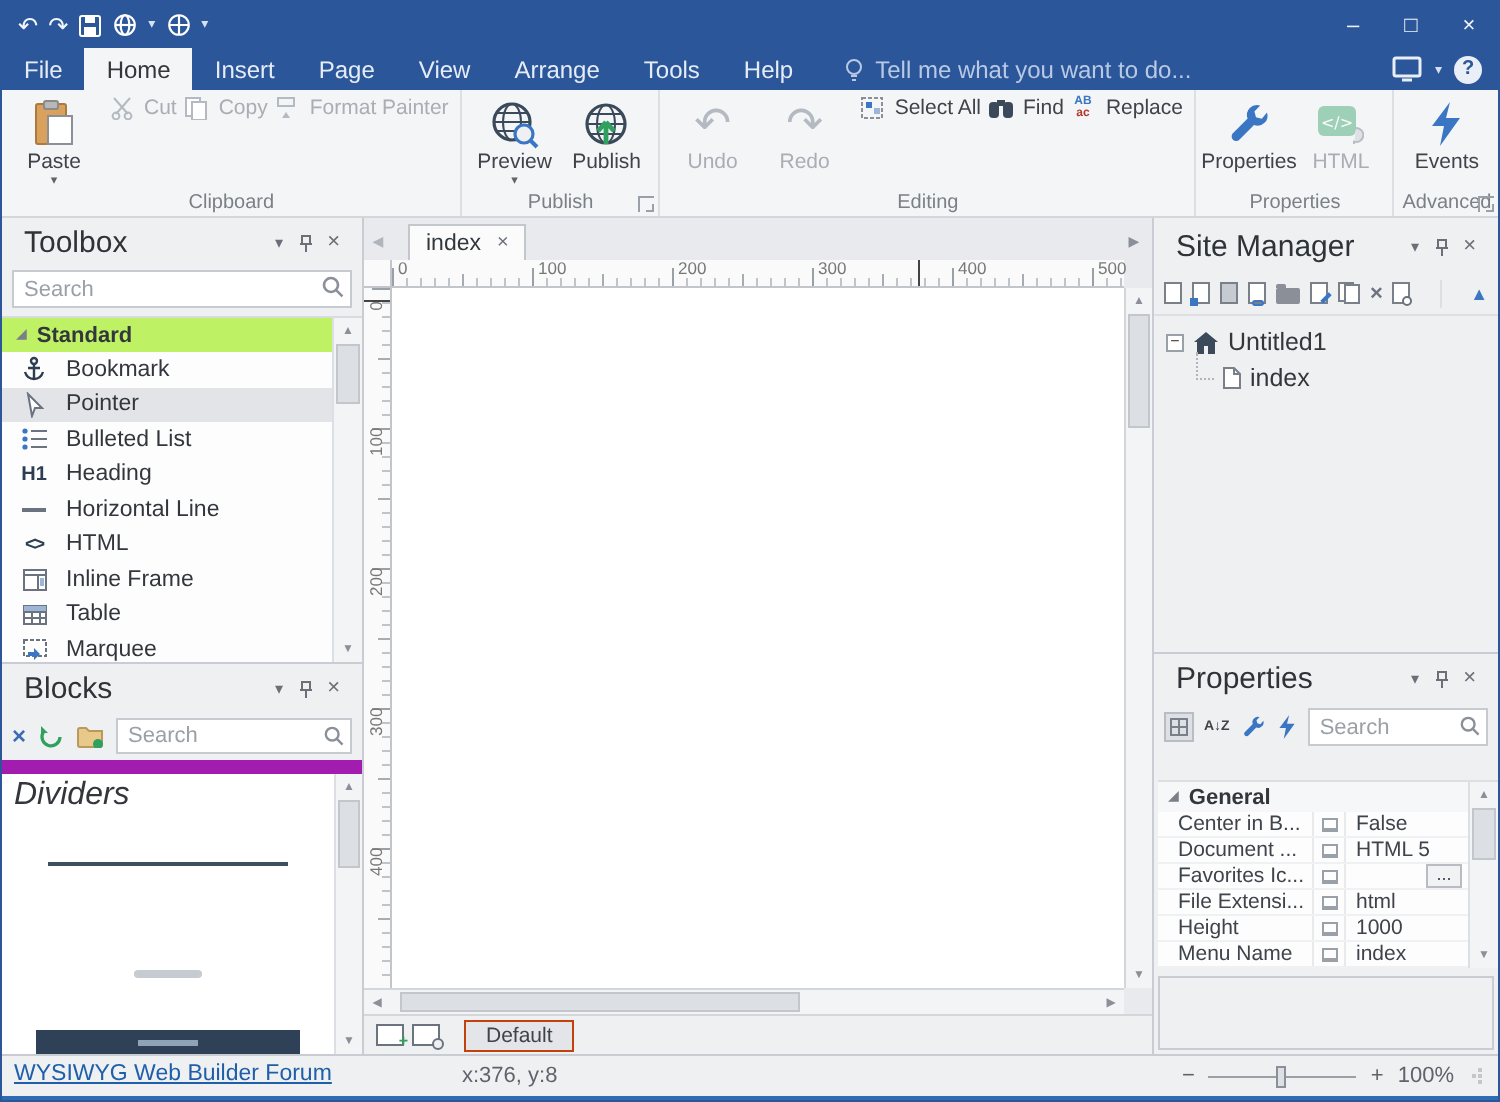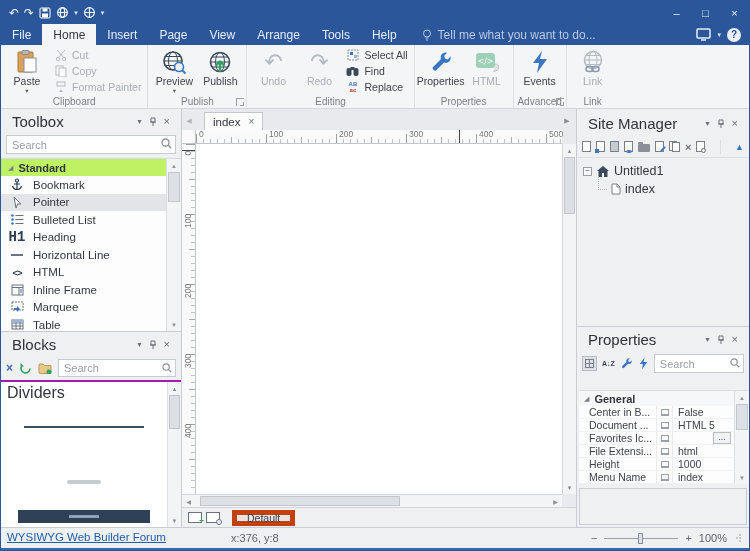--- a/index.html
+++ b/index.html
@@ -28,21 +28,21 @@
   .ribbon{position:absolute;top:44px;left:0;right:0;height:64px;background:#f4f5f7;border-bottom:1px solid #d3d7dc;display:flex;align-items:stretch;}
   .rgroup{position:relative;border-right:1px solid #dcdfe3;padding:2px 3px 13px 3px;display:flex;}
   .rg-label{position:absolute;bottom:0;left:0;right:0;text-align:center;font-size:10px;color:#7b8087;line-height:13px;}
   .launcher{position:absolute;right:2px;bottom:2px;width:8px;height:8px;border-left:1px solid #9aa0a8;border-top:1px solid #9aa0a8;}
   .launcher i{position:absolute;right:0;bottom:0;width:4px;height:4px;border-right:1px solid #9aa0a8;border-bottom:1px solid #9aa0a8;}
   .rbig{display:flex;flex-direction:column;align-items:center;width:46px;padding-top:1px;}
   .rbig .ric{height:28px;display:flex;align-items:center;justify-content:center;}
   .rbig .rlbl{font-size:10.5px;line-height:11px;color:#3f434a;white-space:nowrap;}
   .rbig.disabled .rlbl{color:#a9aeb5;}
   .rcaret{font-size:6.5px;line-height:7px;color:#5f646b;}
-  .rcol{display:flex;flex-direction:column;justify-content:center;gap:2px;padding:0 3px;text-align:center;}
+  .rcol{display:flex;justify-content:center;gap:2px;padding:0 3px;text-align:center;}
   .rsmall{display:flex;align-items:center;gap:4px;font-size:10.5px;height:14px;white-space:nowrap;color:#3f434a;}
   .rsmall.disabled{color:#a9aeb5;}
   .rsmall .sic{width:15px;height:13px;display:flex;align-items:center;justify-content:center;flex:none;}
   .gundo{font-size:22px;line-height:22px;color:#b4bac1;}
   .replace-ic{display:flex;flex-direction:column;font-size:6px;line-height:6px;font-weight:bold;color:#3a76c4;}
   .replace-ic b{color:#b03a2e;font-weight:bold;}
 
   
   .leftcol{position:absolute;top:108px;left:0;width:181px;bottom:23px;border-right:1px solid #c9cdd3;background:#eef0f2;}
   .center{position:absolute;top:108px;left:181px;width:394px;bottom:23px;background:#e8eaed;}
@@ -60,37 +60,37 @@
   .mag{position:absolute;right:4px;top:3px;}
 
   
   .tbxlist{position:absolute;top:49px;left:0;right:0;bottom:0;background:#fdfdfe;border-top:1px solid #d8dbe0;overflow:hidden;}
   .tbxinner{position:absolute;top:0;left:0;right:15px;bottom:0;}
   .grouprow{height:17px;display:flex;align-items:center;gap:5px;padding-left:7px;font-size:11px;font-weight:bold;color:#33373c;background:#bef264;}
   .exp{font-size:7px;color:#7b8087;line-height:7px;}
   .tbxitem{height:17.5px;display:flex;align-items:center;font-size:11.5px;color:#33373c;}
   .tbxitem.sel{background:#e2e4e7;}
   .tbxitem .tic{width:32px;display:flex;align-items:center;justify-content:center;flex:none;color:#2c3e50;}
-  .h1ic{font-size:14px;font-weight:bold;color:#2c3e50;font-family:Liberation Mono, monospace;}
+  .h1ic{font-size:10px;font-weight:bold;color:#2c3e50;}
   .htmlic{font-size:9.5px;font-weight:bold;color:#3a76c4;letter-spacing:-1px;}
   .dashic{width:12px;height:2px;background:#6b7280;}
   
   .vsb{position:absolute;top:0;right:0;width:15px;bottom:0;background:#f3f4f6;border-left:1px solid #dcdfe3;}
   .vsb .ar{position:absolute;left:0;right:0;height:13px;display:flex;align-items:center;justify-content:center;font-size:6px;color:#8a8f98;}
   .vsb .ar.up{top:0;}
   .vsb .ar.dn{bottom:0;}
   .vsb .th{position:absolute;left:1px;right:1px;background:#dcdfe3;border:1px solid #c3c7cc;}
 
   
   .blockbar{display:flex;align-items:center;gap:6px;padding:0 5px;height:22px;}
   .blockbar .bx{font-weight:bold;color:#3a6cb5;font-size:12px;}
   .blocksearch{position:relative;flex:1;}
   .blocksearch input{width:100%;height:18px;border:1px solid #c6cad1;background:#fff;font-size:11px;padding:0 16px 0 5px;color:#3f434a;font-family:inherit;outline:none;}
   .blocksearch input::placeholder{color:#9aa0a8;}
-  .blkcontent{position:absolute;top:48px;left:0;right:0;bottom:0;background:#fff;border-top:2px solid #a21caf;overflow:hidden;}
+  .blkcontent{position:absolute;top:48px;left:0;right:0;bottom:0;background:#fff;border-top:7px solid #a21caf;overflow:hidden;font-style:italic;}
   .blkinner{position:absolute;top:0;left:0;right:14px;bottom:0;}
   .divheading{font-size:16px;color:#33373c;padding:2px 0 2px 6px;}
   .divitem1{margin:22px auto 0 auto;width:72%;height:2px;background:#3d4f63;}
   .divitem2{margin:52px auto 0 auto;width:34px;height:4px;border-radius:2px;background:#c6cad1;}
   .divitem3{margin:26px auto 0 auto;width:80%;height:13px;background:#2e4156;display:flex;align-items:center;justify-content:center;}
   .divitem3 i{display:block;width:30px;height:3px;background:#8fa3b8;}
 
   
   .tabbar{position:absolute;top:2px;left:0;right:0;height:19px;display:flex;align-items:flex-end;}
   .tabnav{width:14px;display:flex;align-items:center;justify-content:center;font-size:7px;color:#b0b5bc;height:19px;}
@@ -120,21 +120,21 @@
   .cvscroll .ar.up{top:0;}.cvscroll .ar.dn{bottom:0;}
   .cvscroll .th{position:absolute;left:1px;right:1px;top:13px;height:57px;background:#dcdfe3;border:1px solid #c3c7cc;}
   .chscroll{position:absolute;left:0;right:14px;bottom:20px;height:13px;background:#f3f4f6;border-top:1px solid #d3d7dc;}
   .chscroll .ar{position:absolute;top:0;bottom:0;width:13px;display:flex;align-items:center;justify-content:center;font-size:6px;color:#8a8f98;}
   .chscroll .ar.lf{left:0;}.chscroll .ar.rt{right:0;}
   .chscroll .th{position:absolute;top:1px;bottom:1px;left:18px;width:200px;background:#dcdfe3;border:1px solid #c3c7cc;}
   .bpbar{position:absolute;left:0;right:0;bottom:0;height:20px;background:#eef0f2;border-top:1px solid #d3d7dc;display:flex;align-items:center;gap:4px;padding-left:6px;}
   .mon{position:relative;width:14px;height:11px;border:1px solid #6b7280;background:#fff;flex:none;}
   .mon .plus{position:absolute;right:-3px;bottom:-3px;font-size:8px;line-height:8px;font-weight:bold;color:#2fa05e;}
   .mon .gear{position:absolute;right:-3px;bottom:-3px;width:6px;height:6px;border:1.5px solid #6b7280;border-radius:50%;background:#eef0f2;}
-  .bptab{margin-left:8px;height:16px;padding:2px 10px;background:#e3e5e8;border:5px solid #c2410c;display:flex;align-items:center;font-size:10.5px;color:#3f434a;}
+  .bptab{margin-left:8px;height:16px;padding:2px 10px;background:#e3e5e8;border:1px solid #c2410c;display:flex;align-items:center;font-size:10.5px;color:#3f434a;}
 
   
   .sm{position:absolute;top:2px;left:0;right:0;height:212px;}
   .smbar{display:flex;align-items:center;gap:5px;height:22px;padding:0 5px;border-bottom:1px solid #dcdfe3;}
   .pg{position:relative;width:9px;height:11px;border:1px solid #7a808a;background:#fff;flex:none;}
   .pg .acc{position:absolute;width:4px;height:4px;}
   .acc.blue{background:#3a76c4;left:-2px;bottom:-2px;}
   .acc.chain{background:none;border:1px solid #3a76c4;border-radius:2px;width:6px;height:3px;left:1px;bottom:-2px;}
   .acc.pencil{background:#3a76c4;width:2px;height:6px;transform:rotate(45deg);right:-1px;bottom:-1px;}
   .acc.gear{border:1.5px solid #6b7280;border-radius:50%;background:#fff;width:5px;height:5px;right:-2px;bottom:-2px;}
@@ -516,36 +516,36 @@
                 <svg width="13" height="12" viewBox="0 0 13 12">
                   <rect x="1" y="1" width="11" height="10" fill="#fff" stroke="#6b7280"></rect>
                   <path d="M1 3.5h11M8 3.5V11" stroke="#6b7280"></path>
                   <rect x="9" y="5" width="2" height="4" fill="#9db6d8"></rect>
                 </svg>
               </span>
             <span>Inline Frame</span>
           </div>
           <div class="tbxitem">
             <span class="tic">
-                <svg width="13" height="12" viewBox="0 0 13 12">
-                  <rect x="1" y="1" width="11" height="8" fill="#fff" stroke="#6b7280" stroke-dasharray="2 1"></rect>
-                  <path d="M9 9l-3 3v-2H3v-2h3V6z" fill="#3a76c4" transform="translate(0,-1)"></path>
-                </svg>
-              </span>
-            <span>Marquee</span>
-          </div>
-          <div class="tbxitem">
-            <span class="tic">
                 <svg width="13" height="11" viewBox="0 0 13 11">
                   <rect x="1" y="1" width="11" height="9" fill="#fff" stroke="#6b7280"></rect>
                   <path d="M1 4h11M1 7h11M5 1v9M9 1v9" stroke="#6b7280"></path>
                   <rect x="1" y="1" width="11" height="2.5" fill="#9db6d8"></rect>
                 </svg>
               </span>
             <span>Table</span>
+          </div>
+          <div class="tbxitem">
+            <span class="tic">
+                <svg width="13" height="12" viewBox="0 0 13 12">
+                  <rect x="1" y="1" width="11" height="8" fill="#fff" stroke="#6b7280" stroke-dasharray="2 1"></rect>
+                  <path d="M9 9l-3 3v-2H3v-2h3V6z" fill="#3a76c4" transform="translate(0,-1)"></path>
+                </svg>
+              </span>
+            <span>Marquee</span>
           </div>
         </div>
         <div class="vsb">
           <span class="ar up">▲</span>
           <span class="th" style="top:13px;height:30px;"></span>
           <span class="ar dn">▼</span>
         </div>
       </div>
     </div>
 

